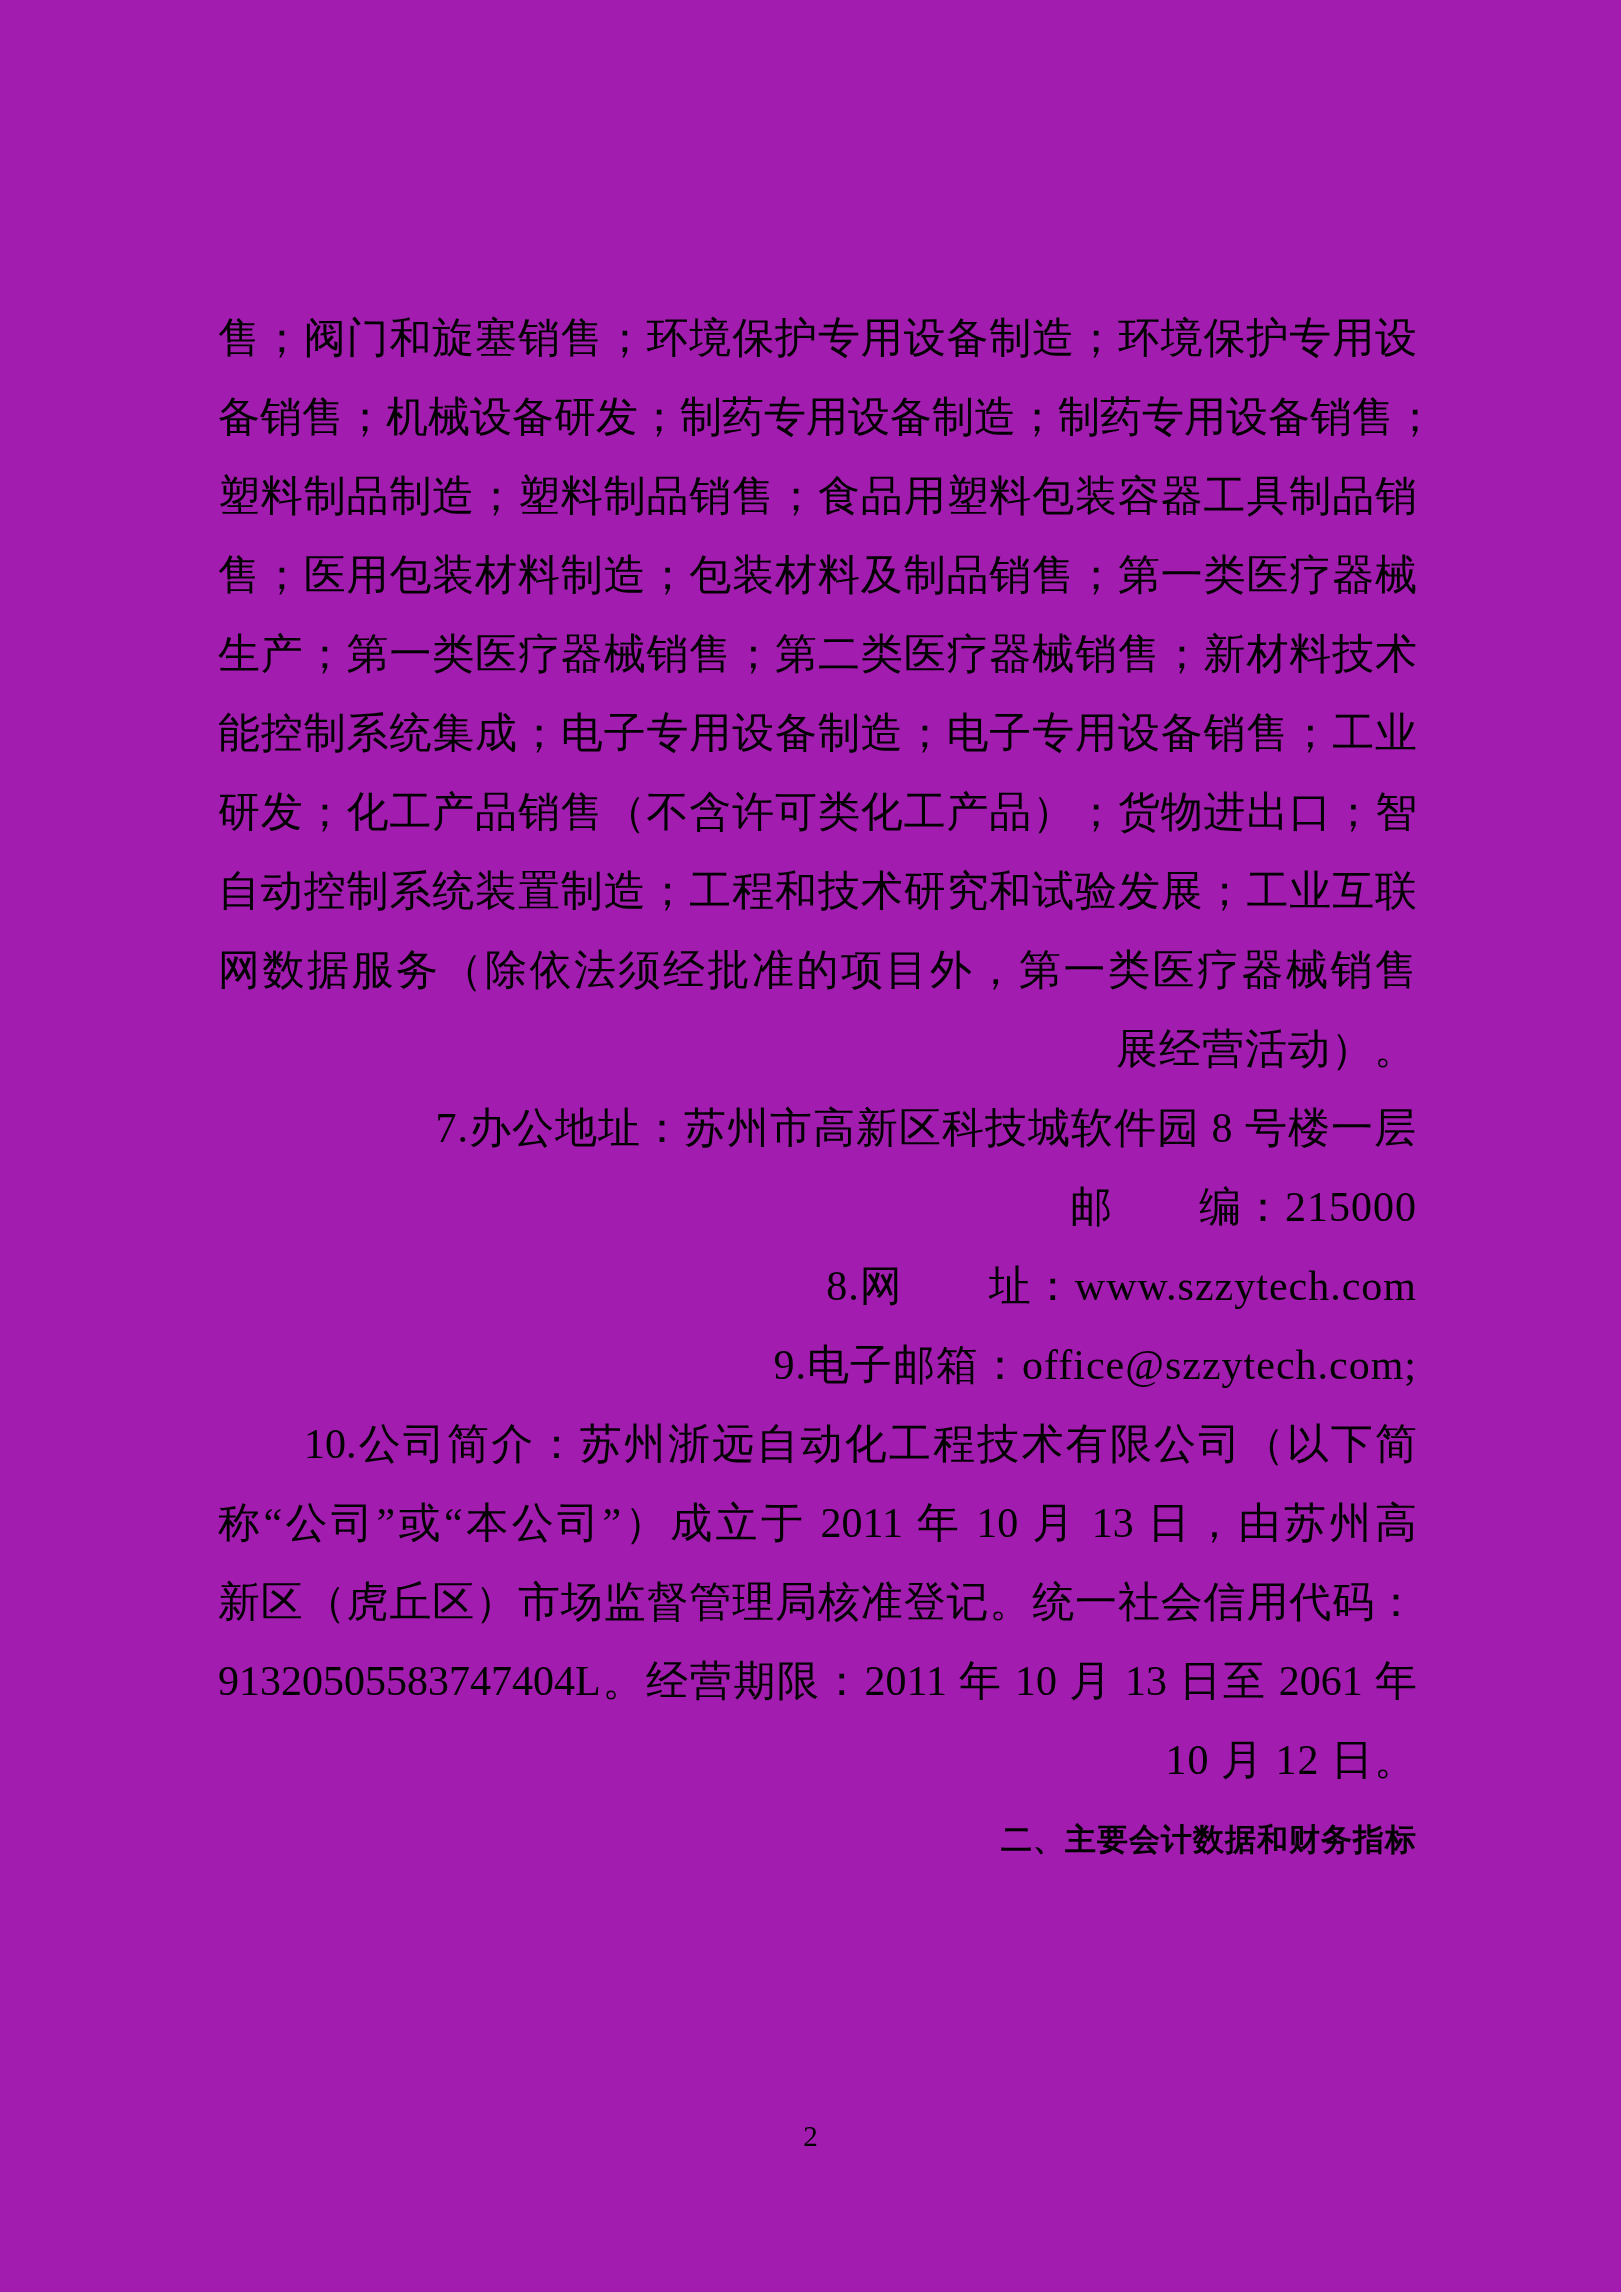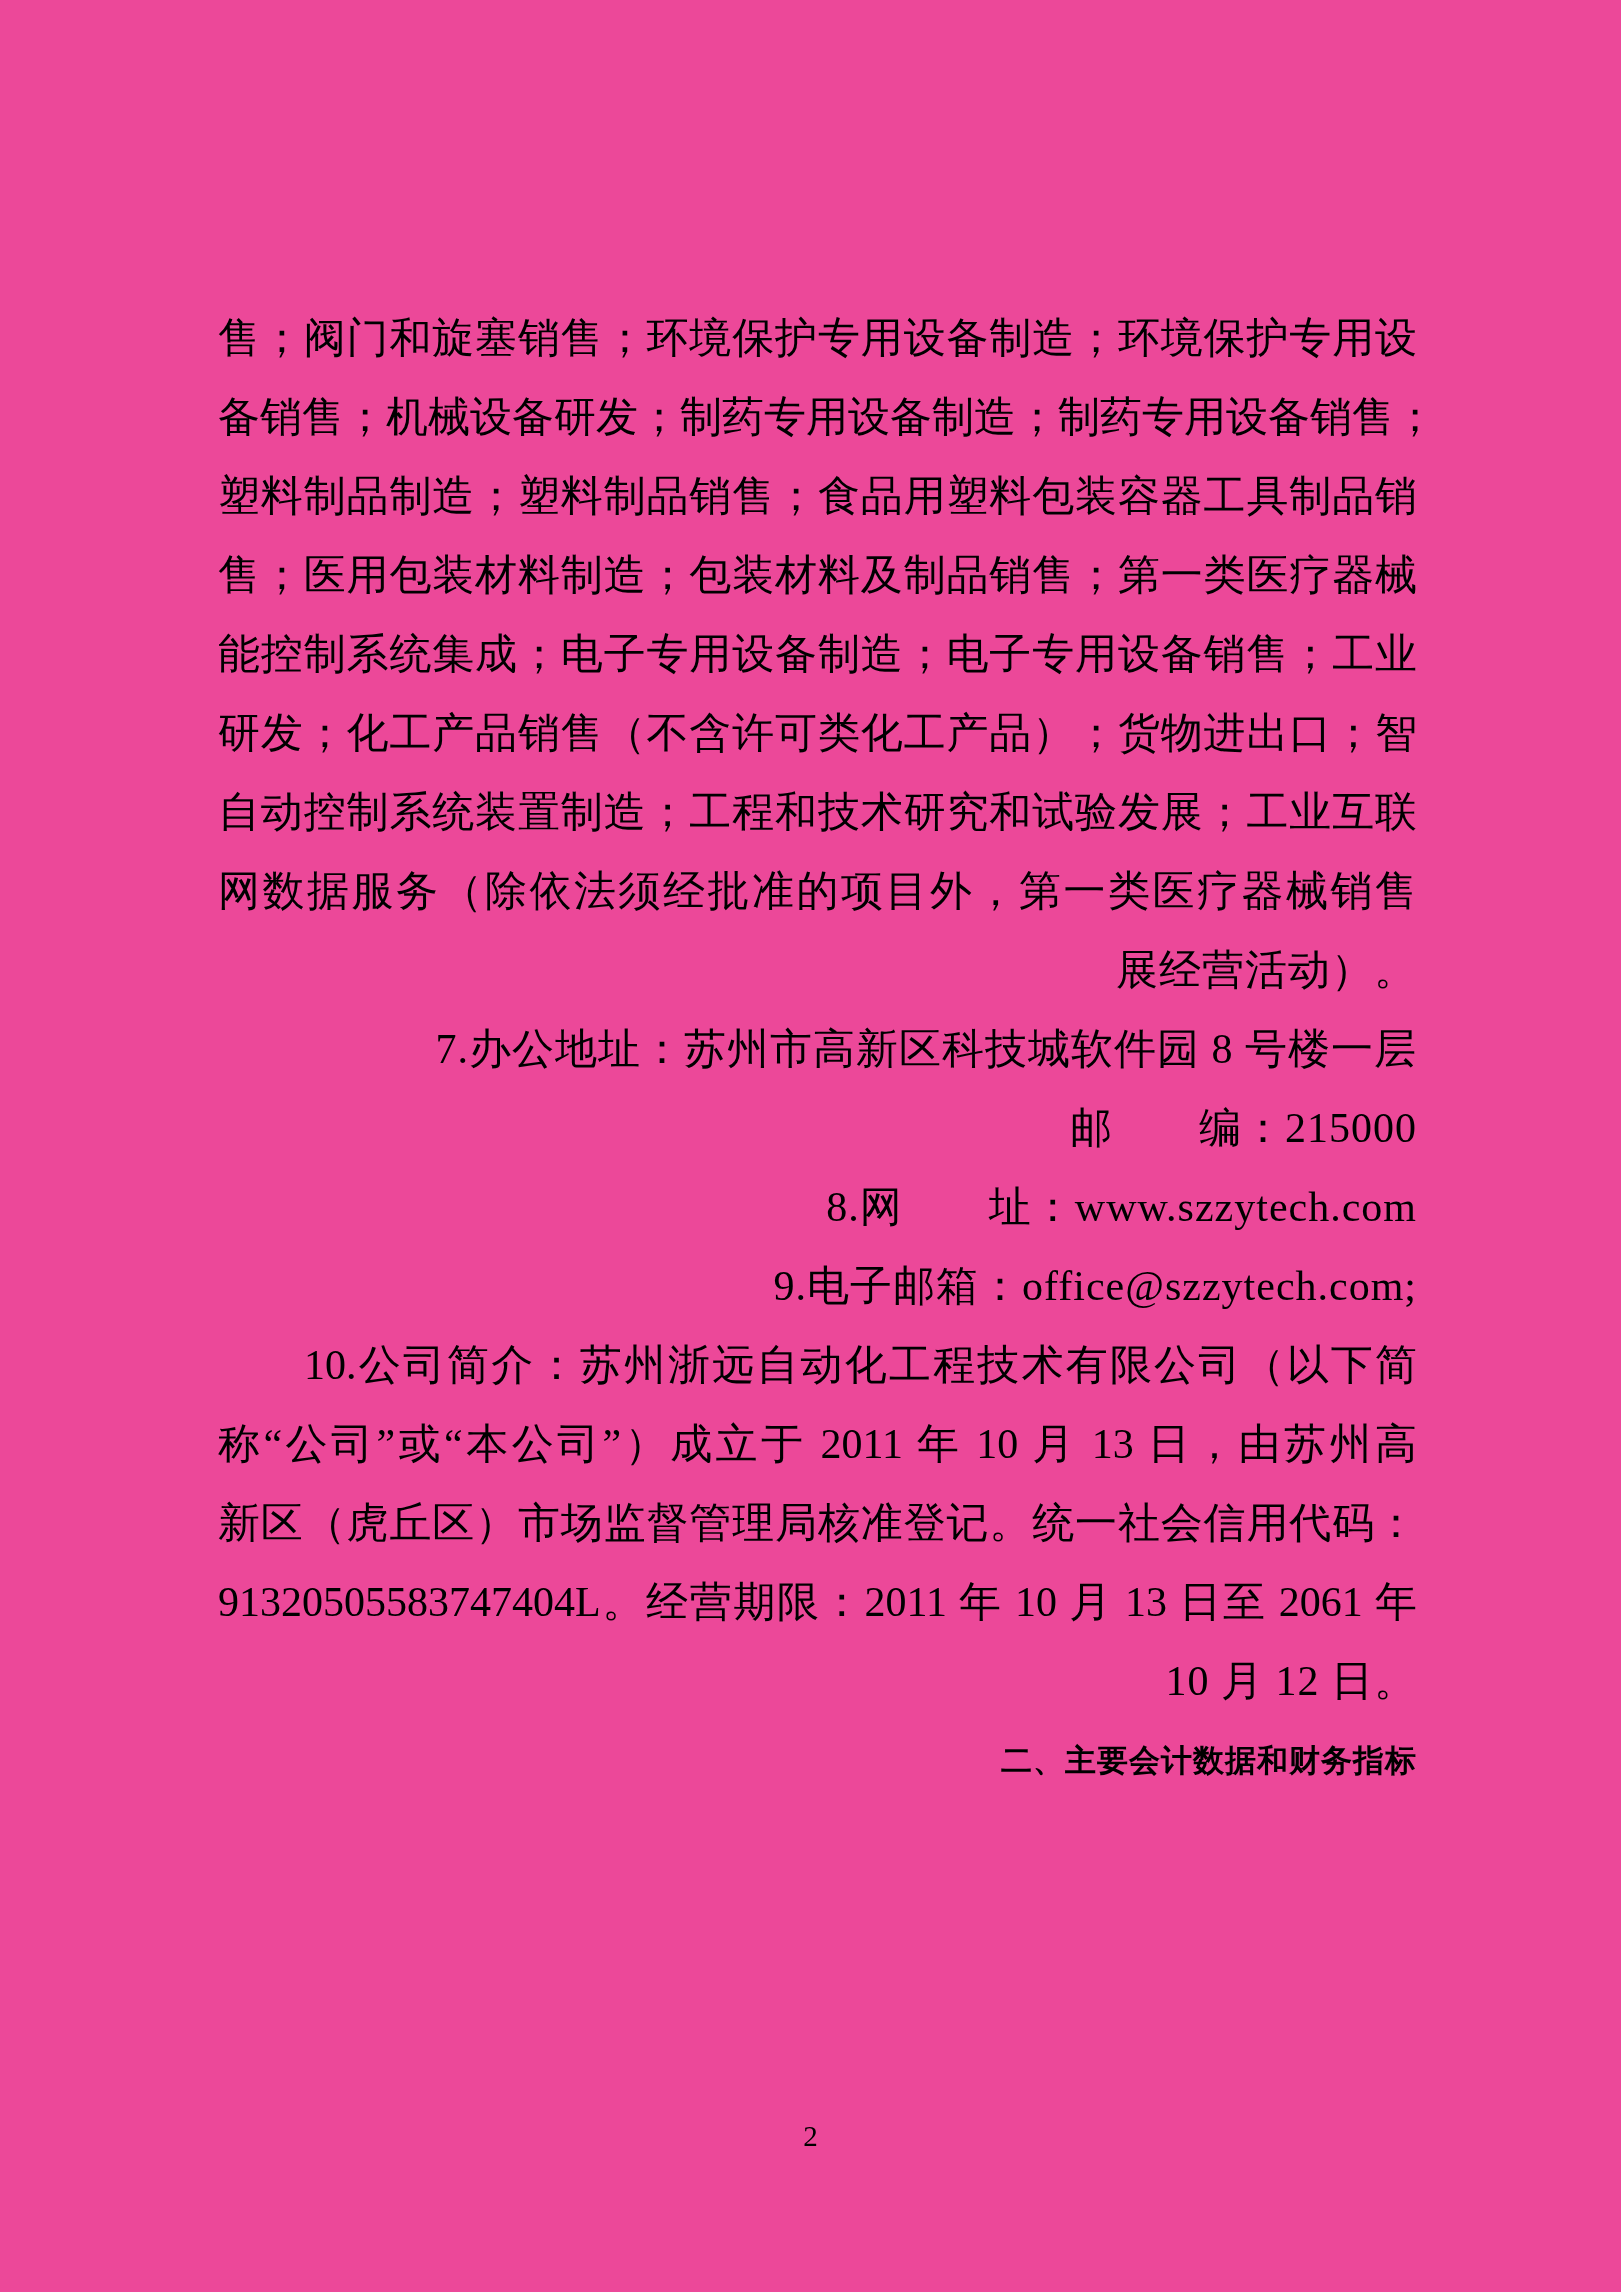--- a/index.html
+++ b/index.html
@@ -5,21 +5,21 @@
   html, body {
     margin: 0;
     padding: 0;
     background: #e8e8e8;
   }
   .page {
     position: relative;
     width: 1621px;
     height: 2293px;
     margin: 0 auto;
-    background: #ec4899;
+    background: #a21caf;
     color: #000000;
     font-family: "Liberation Serif", "DejaVu Serif", serif;
     overflow: hidden;
   }
   .content {
     position: absolute;
     left: 218px;
     top: 299px;
     width: 1199px;
   }
@@ -64,20 +64,21 @@
 </style>
 </head>
 <body>
 
 <div class="page">
   <div class="content">
     <div class="line just">售；阀门和旋塞销售；环境保护专用设备制造；环境保护专用设</div>
     <div class="line just">备销售；机械设备研发；制药专用设备制造；制药专用设备销售；</div>
     <div class="line just">塑料制品制造；塑料制品销售；食品用塑料包装容器工具制品销</div>
     <div class="line just">售；医用包装材料制造；包装材料及制品销售；第一类医疗器械</div>
+    <div class="line just">生产；第一类医疗器械销售；第二类医疗器械销售；新材料技术</div>
     <div class="line just">能控制系统集成；电子专用设备制造；电子专用设备销售；工业</div>
     <div class="line just">研发；化工产品销售（不含许可类化工产品）；货物进出口；智</div>
     <div class="line just">自动控制系统装置制造；工程和技术研究和试验发展；工业互联</div>
     <div class="line just">网数据服务（除依法须经批准的项目外，第一类医疗器械销售</div>
     <div class="line">展经营活动）。</div>
     <div class="line ind2">7.办公地址：苏州市高新区科技城软件园 8 号楼一层</div>
     <div class="line ind3">邮　　编：215000</div>
     <div class="line ind2">8.网　　址：www.szzytech.com</div>
     <div class="line ind2">9.电子邮箱：office@szzytech.com;</div>
     <div class="line just ind2">10.公司简介：苏州浙远自动化工程技术有限公司（以下简</div>

